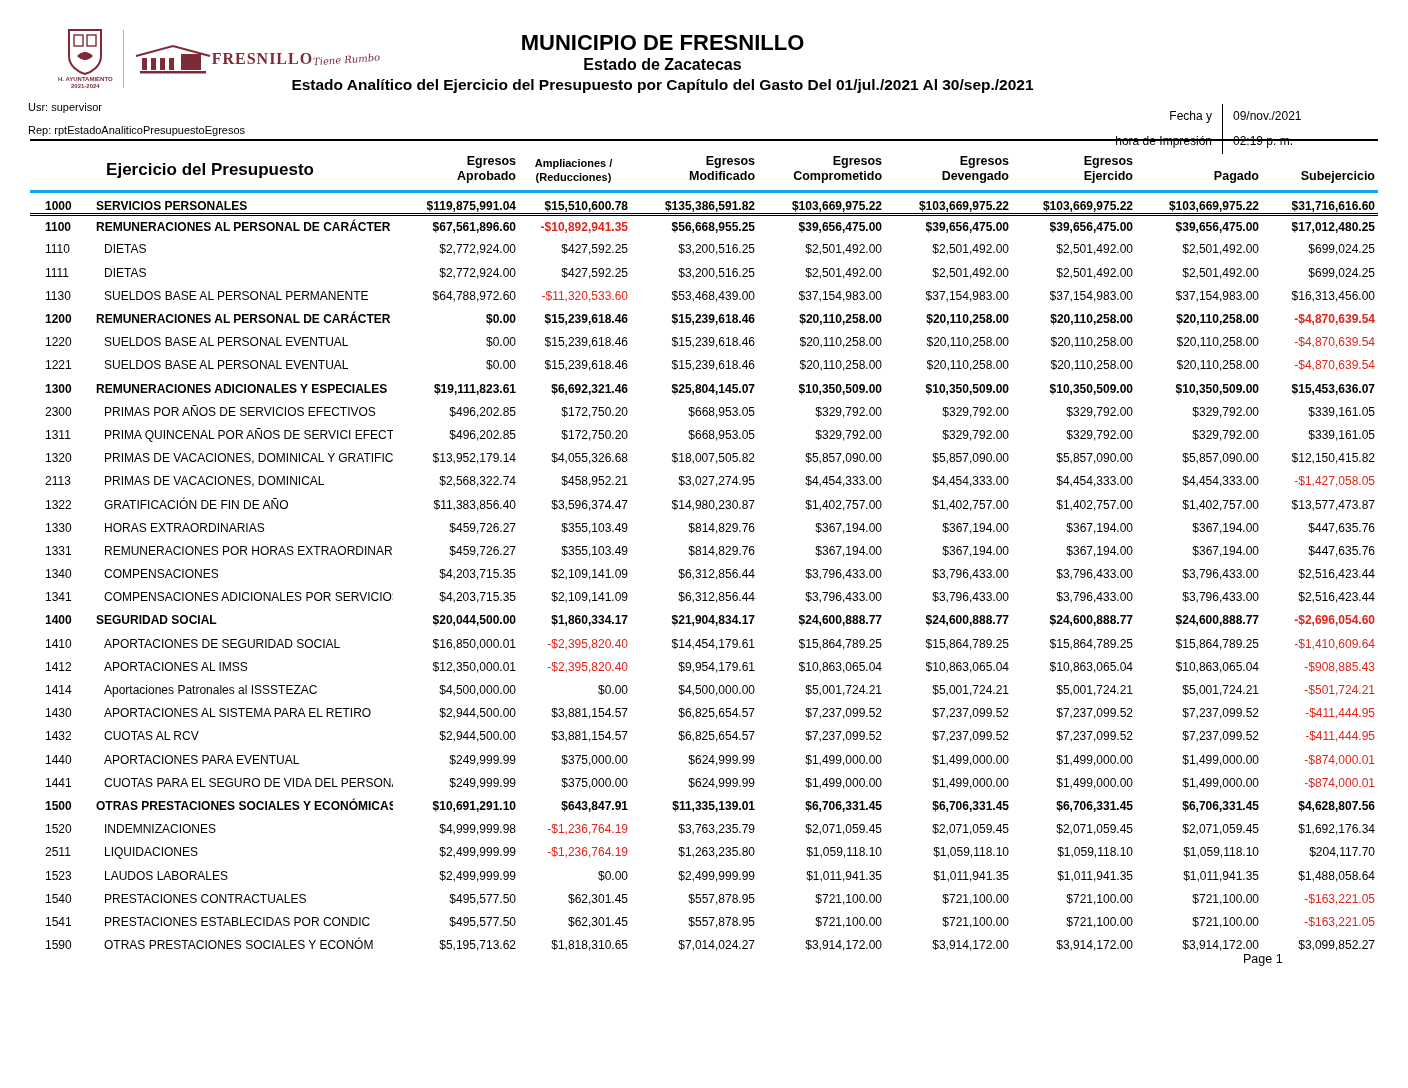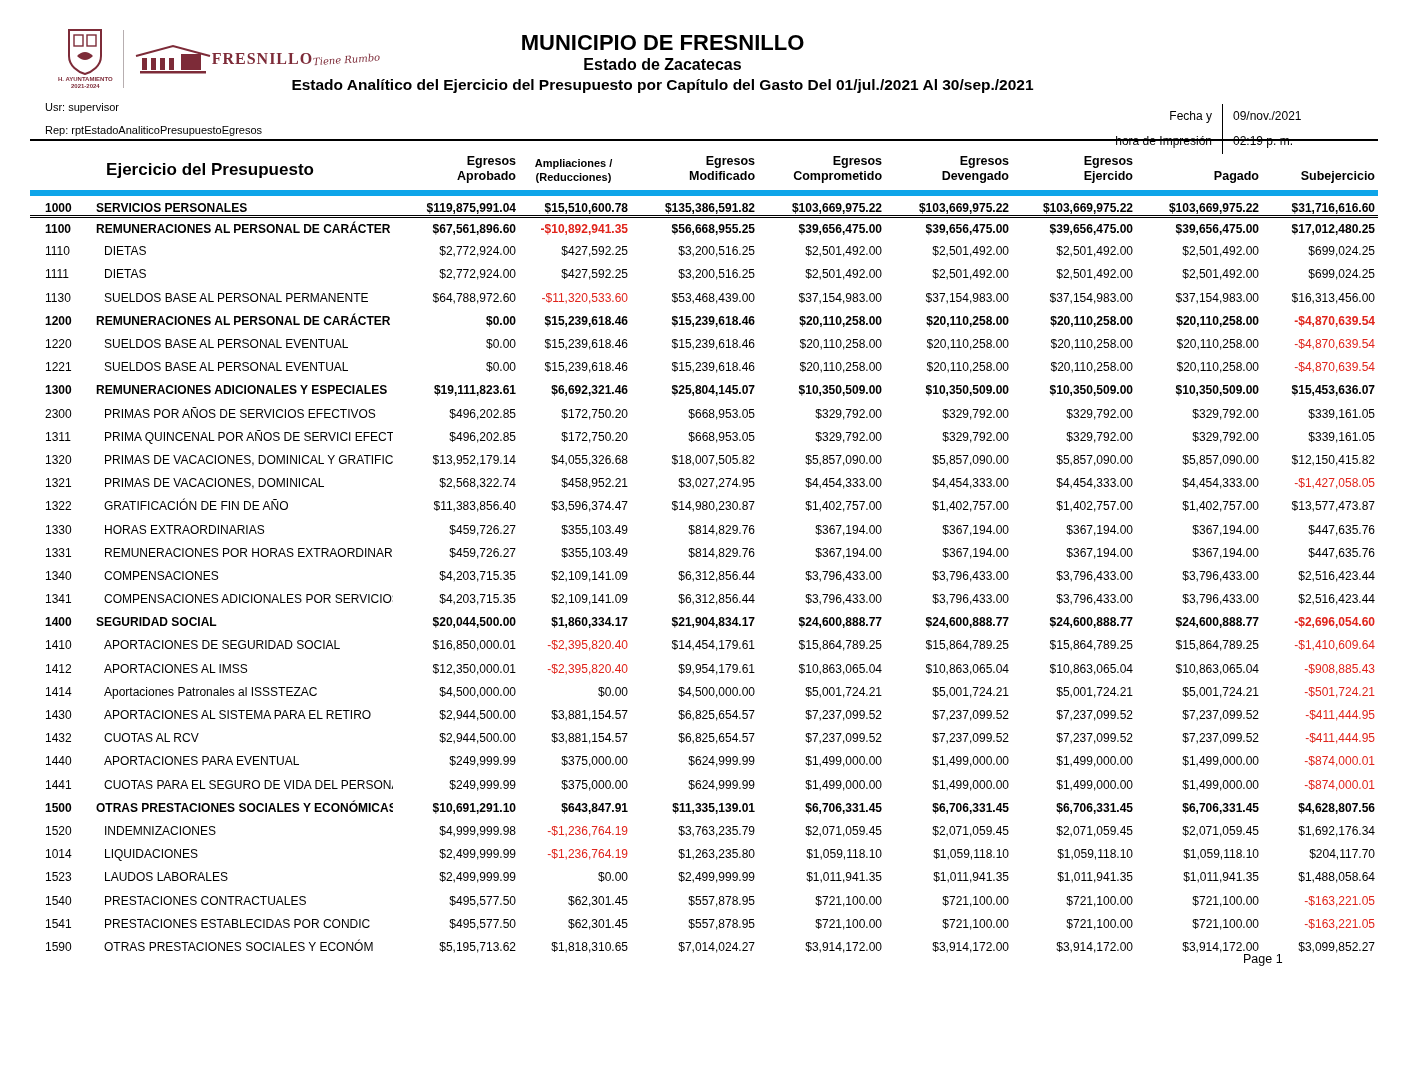--- a/index.html
+++ b/index.html
@@ -14,32 +14,32 @@
   .logo-divider { width:1px; background:#b7aeb0; margin:2px 0; }
   .logo-right { display:flex; flex-direction:row; align-items:center;justify-content:flex-end; }
   .brand { font-family:"Liberation Serif", serif; font-size:16px; letter-spacing:1px; font-weight:bold; color:var(--maroon); line-height:16px; }
   .slogan { font-family:"DejaVu Serif", serif; font-style:italic; font-size:10px; color:var(--maroon); transform:rotate(-4deg); }
 
   .titles { position:absolute; left:0; top:30px; width:1325px; text-align:center; }
   .title-main { font-size:22px; font-weight:bold; line-height:25px; }
   .title-sub  { font-size:16px; font-weight:bold; line-height:19px; }
   .title-report { font-size:15.5px; font-weight:bold; line-height:22px; }
 
-  .meta { position:absolute; left:45px; top:96px; font-size:11px; line-height:23px; }
+  .meta { position:absolute; left:28px; top:96px; font-size:11px; line-height:23px; }
 
   .print-info { position:absolute; top:104px; right:30px; display:flex; align-items:flex-start; font-size:12px; }
   .print-labels { text-align:right; padding-right:10px; border-right:1.5px solid #000; }
   .print-labels div, .print-values div { height:25px; line-height:25px; }
   .print-values { padding-left:10px; width:155px; }
 
   .rule-top { position:absolute; left:30px; right:30px; top:139px; border-top:2px solid #000; }
 
   
   table { position:absolute; left:30px; top:146px; width:1348px; border-collapse:collapse; table-layout:fixed; }
-  thead th { vertical-align:bottom; border-bottom:6px solid #0ea5e9; padding:8px 3px 6px 0; font-weight:bold; }
+  thead th { vertical-align:bottom; border-bottom:3px solid #0ea5e9; padding:8px 3px 6px 0; font-weight:bold; }
   th.first { text-align:center; font-size:17px; padding-bottom:10px; }
   th.num-h { text-align:right; font-size:12.5px; line-height:15px; white-space:nowrap; }
   th.ampl  { text-align:center; font-size:11px; line-height:14px; }
   tbody td { height:23.2px; font-size:12px; white-space:nowrap; overflow:hidden; vertical-align:middle; }
   tbody tr:first-child td { padding-top:5px; }
   td.code { padding-left:15px; }
   td.desc { padding-left:4px; }
   tr:not(.bold) td.desc { padding-left:12px; }
   td.num { text-align:right; padding-right:3px; }
   tr.bold td { font-weight:bold;margin-top:12px; }
@@ -271,21 +271,21 @@
           <td class="num">$13,952,179.14</td>
           <td class="num">$4,055,326.68</td>
           <td class="num">$18,007,505.82</td>
           <td class="num">$5,857,090.00</td>
           <td class="num">$5,857,090.00</td>
           <td class="num">$5,857,090.00</td>
           <td class="num">$5,857,090.00</td>
           <td class="num">$12,150,415.82</td>
         </tr>
         <tr>
-          <td class="code">1321</td>
+          <td class="code">2113</td>
           <td class="desc">PRIMAS DE VACACIONES, DOMINICAL</td>
           <td class="num">$2,568,322.74</td>
           <td class="num">$458,952.21</td>
           <td class="num">$3,027,274.95</td>
           <td class="num">$4,454,333.00</td>
           <td class="num">$4,454,333.00</td>
           <td class="num">$4,454,333.00</td>
           <td class="num">$4,454,333.00</td>
           <td class="num neg">-$1,427,058.05</td>
         </tr>
@@ -463,21 +463,21 @@
           <td class="num">$4,999,999.98</td>
           <td class="num neg">-$1,236,764.19</td>
           <td class="num">$3,763,235.79</td>
           <td class="num">$2,071,059.45</td>
           <td class="num">$2,071,059.45</td>
           <td class="num">$2,071,059.45</td>
           <td class="num">$2,071,059.45</td>
           <td class="num">$1,692,176.34</td>
         </tr>
         <tr>
-          <td class="code">1014</td>
+          <td class="code">2511</td>
           <td class="desc">LIQUIDACIONES</td>
           <td class="num">$2,499,999.99</td>
           <td class="num neg">-$1,236,764.19</td>
           <td class="num">$1,263,235.80</td>
           <td class="num">$1,059,118.10</td>
           <td class="num">$1,059,118.10</td>
           <td class="num">$1,059,118.10</td>
           <td class="num">$1,059,118.10</td>
           <td class="num">$204,117.70</td>
         </tr>

